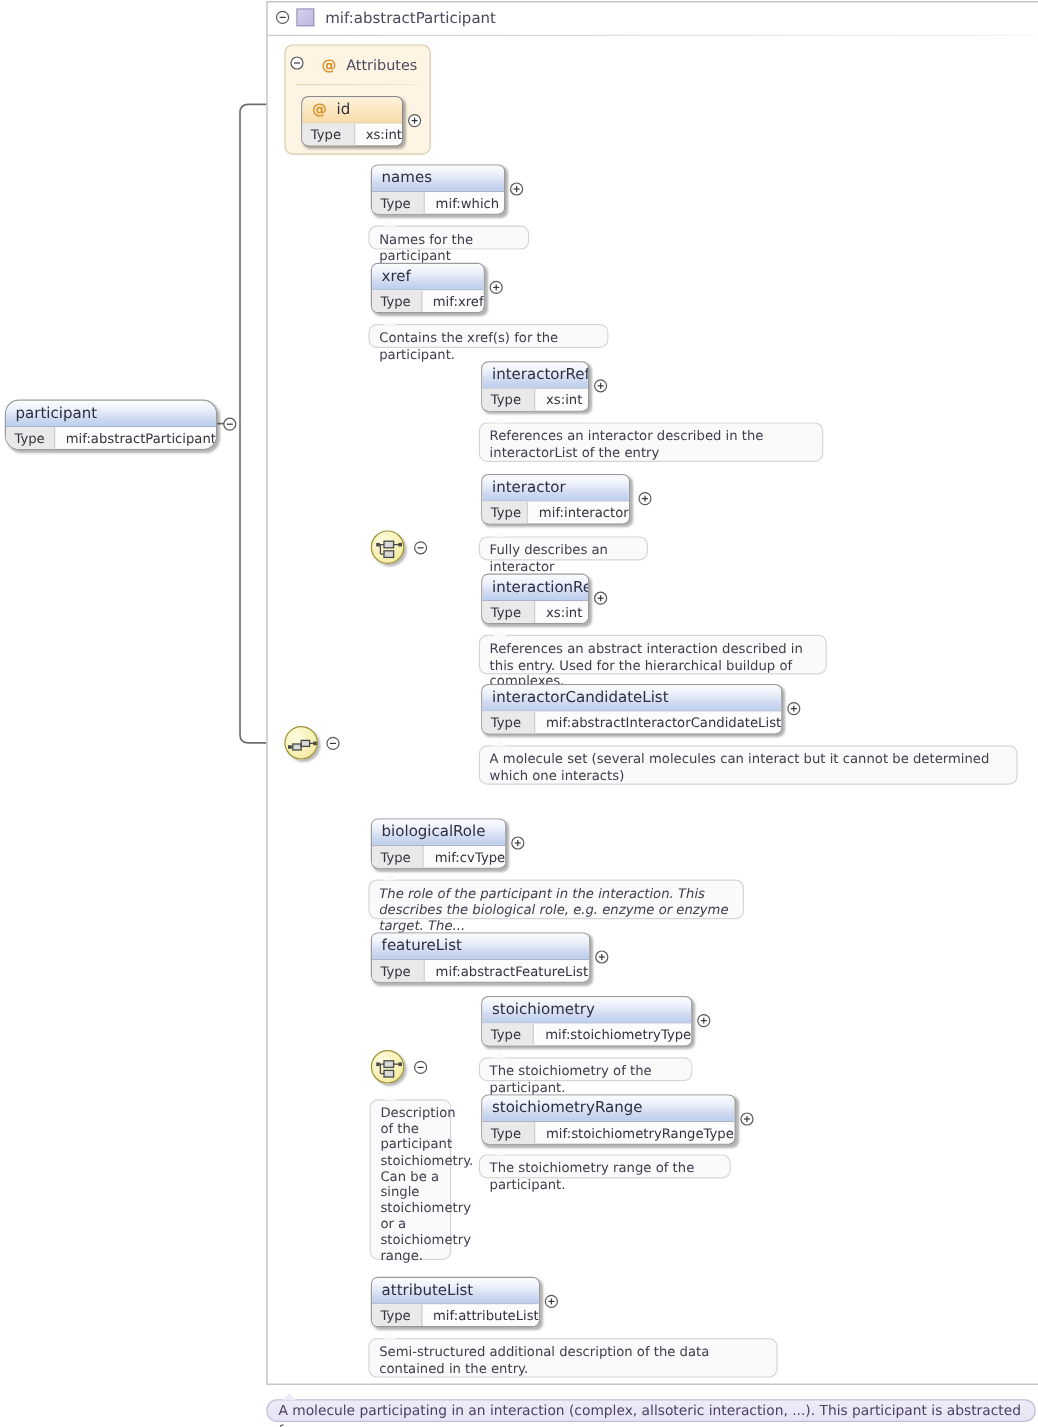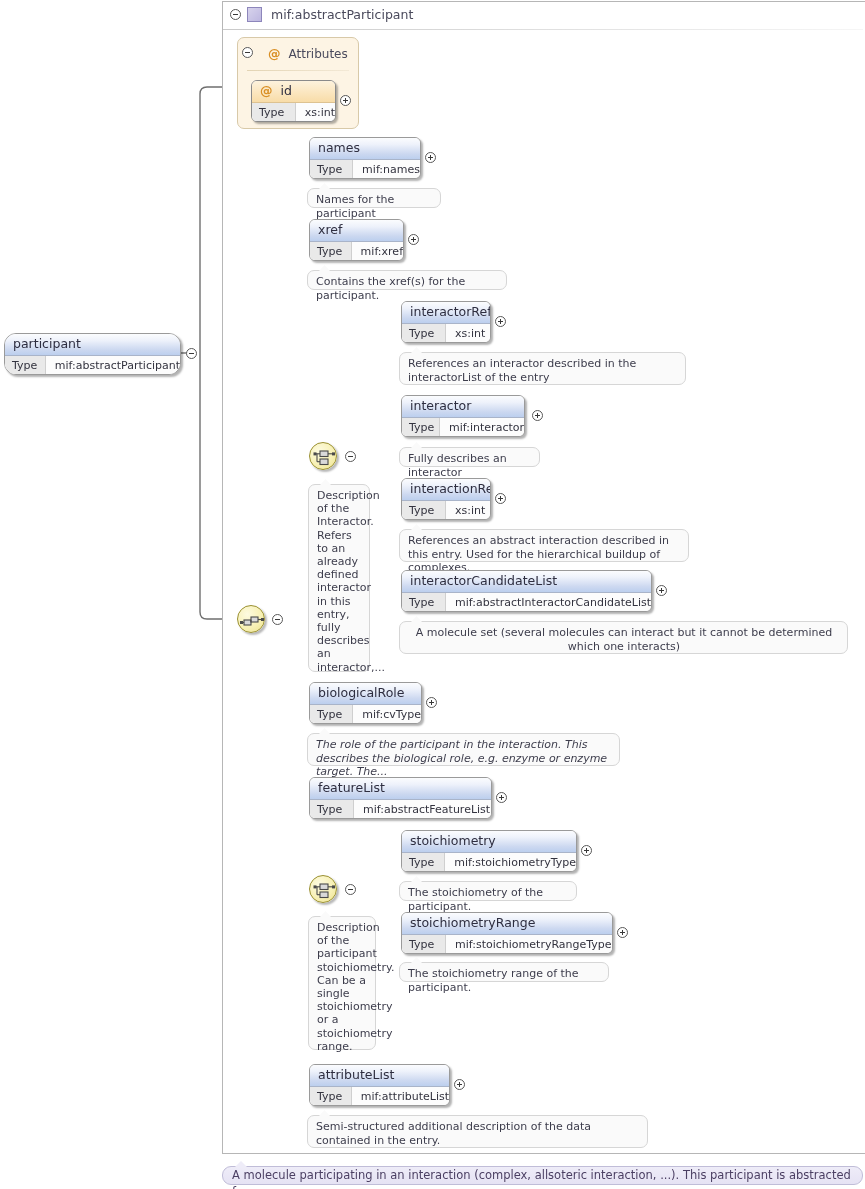--- a/index.html
+++ b/index.html
@@ -176,21 +176,21 @@
         <rect x="23" y="12" width="3" height="3"></rect>
       </g>
     </svg>
   </div>
   <div class="tog" style="left:272px;top:614px;"></div>
 
   <div class="node" style="left:309px;top:137px;width:112px;height:42px;">
     <div class="nm">names</div>
     <div class="row">
       <span class="k">Type</span>
-      <span class="v">mif:names</span>
+      <span class="v">mif:which</span>
     </div>
   </div>
   <div class="tog plus" style="left:425px;top:152px;"></div>
   <div class="doc" style="left:307px;top:188px;width:134px;height:20px;">Names for the participant</div>
 
   <div class="node" style="left:309px;top:219px;width:95px;height:42px;">
     <div class="nm">xref</div>
     <div class="row">
       <span class="k">Type</span>
       <span class="v">mif:xref</span>
@@ -211,21 +211,20 @@
         <line x1="7" y1="10.8" x2="7" y2="18.7"></line>
         <line x1="7" y1="18.7" x2="10" y2="18.7"></line>
       </g>
       <g fill="#4a4a4a">
         <rect x="3.5" y="9.4" width="3" height="3"></rect>
         <rect x="22" y="9.4" width="3" height="3"></rect>
       </g>
     </svg>
   </div>
   <div class="tog" style="left:345px;top:451px;"></div>
-  <div class="doc tall" style="left:308px;top:484px;width:62px;height:188px;">Description of the Interactor. Refers to an already defined interactor in this entry, fully describes an interactor,...</div>
 
   <div class="node" style="left:401px;top:301px;width:90px;height:42px;">
     <div class="nm">interactorRef</div>
     <div class="row">
       <span class="k">Type</span>
       <span class="v">xs:int</span>
     </div>
   </div>
   <div class="tog plus" style="left:495px;top:316px;"></div>
   <div class="doc" style="left:399px;top:352px;width:287px;height:33px;">References an interactor described in the interactorList of the entry</div>
@@ -251,21 +250,21 @@
   <div class="doc" style="left:399px;top:529px;width:290px;height:33px;">References an abstract interaction described in this entry. Used for the hierarchical buildup of complexes.</div>
 
   <div class="node" style="left:401px;top:570px;width:251px;height:42px;">
     <div class="nm">interactorCandidateList</div>
     <div class="row">
       <span class="k">Type</span>
       <span class="v">mif:abstractInteractorCandidateList</span>
     </div>
   </div>
   <div class="tog plus" style="left:656px;top:585px;"></div>
-  <div class="doc" style="left:399px;top:621px;width:449px;height:33px;text-align:center;">A molecule set (several molecules can interact but it cannot be determined which one interacts)</div>
+  <div class="doc" style="left:399px;top:621px;width:449px;height:33px;">A molecule set (several molecules can interact but it cannot be determined which one interacts)</div>
 
   <div class="node" style="left:309px;top:682px;width:113px;height:42px;">
     <div class="nm">biologicalRole</div>
     <div class="row">
       <span class="k">Type</span>
       <span class="v">mif:cvType</span>
     </div>
   </div>
   <div class="tog plus" style="left:426px;top:697px;"></div>
   <div class="doc" style="left:307px;top:733px;width:313px;height:33px;font-style:italic;">The role of the participant in the interaction. This describes the biological role, e.g. enzyme or enzyme target. The...</div>

